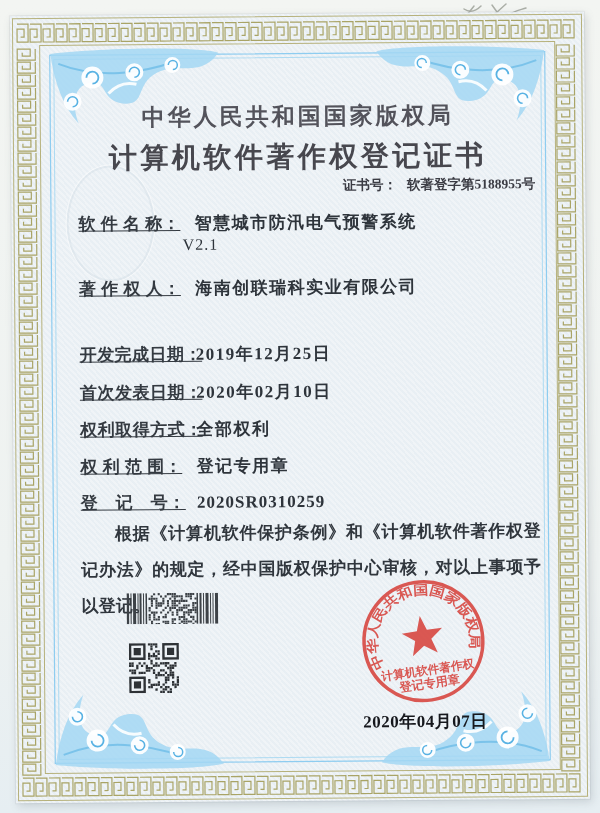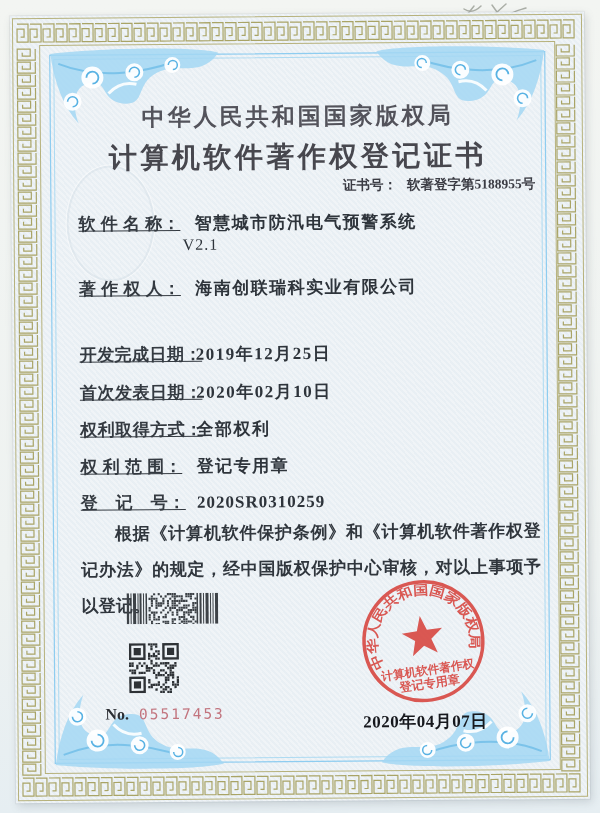--- a/index.html
+++ b/index.html
@@ -619,23 +619,20 @@
           <rect x="2.380952380952381" y="2.380952380952381" width="11.904761904761905" height="11.904761904761905" fill="#ecf1f5"></rect>
           <rect x="4.761904761904762" y="4.761904761904762" width="7.142857142857142" height="7.142857142857142" fill="#2e3236"></rect>
           <rect x="33.333333333333336" y="0" width="16.666666666666668" height="16.666666666666668" fill="#2e3236"></rect>
           <rect x="35.714285714285715" y="2.380952380952381" width="11.904761904761905" height="11.904761904761905" fill="#ecf1f5"></rect>
           <rect x="38.095238095238095" y="4.761904761904762" width="7.142857142857142" height="7.142857142857142" fill="#2e3236"></rect>
           <rect x="0" y="33.333333333333336" width="16.666666666666668" height="16.666666666666668" fill="#2e3236"></rect>
           <rect x="2.380952380952381" y="35.714285714285715" width="11.904761904761905" height="11.904761904761905" fill="#ecf1f5"></rect>
           <rect x="4.761904761904762" y="38.095238095238095" width="7.142857142857142" height="7.142857142857142" fill="#2e3236"></rect>
         </svg>
 
-      <div class="abs serial">
-        <span>No.</span><span class="num">05517453</span>
-      </div>
 
       <svg class="abs sealwrap" viewBox="0 0 150 150">
         <g opacity="0.88" transform="rotate(-8 75 75)">
           <circle cx="75" cy="72" r="61" fill="none" stroke="#d6423c" stroke-width="3.6"></circle>
           <path id="sealArc" d="M31.5 92.3 A48 48 0 1 1 118.5 92.3" fill="none"></path>
           <text fill="#d6423c" font-size="13.5" font-weight="700">
             <textPath href="#sealArc" startOffset="0" textLength="186" lengthAdjust="spacingAndGlyphs">中华人民共和国国家版权局</textPath>
           </text>
           <polygon fill="#d6423c" points="75,46 69.8,60.9 54.1,61.2 66.6,70.7 62.1,85.8 75,76.8 87.9,85.8 83.4,70.7 95.9,61.2 80.2,60.9"></polygon>
           <text x="75" y="106" text-anchor="middle" font-size="12" font-weight="700" fill="#d6423c">计算机软件著作权</text>

